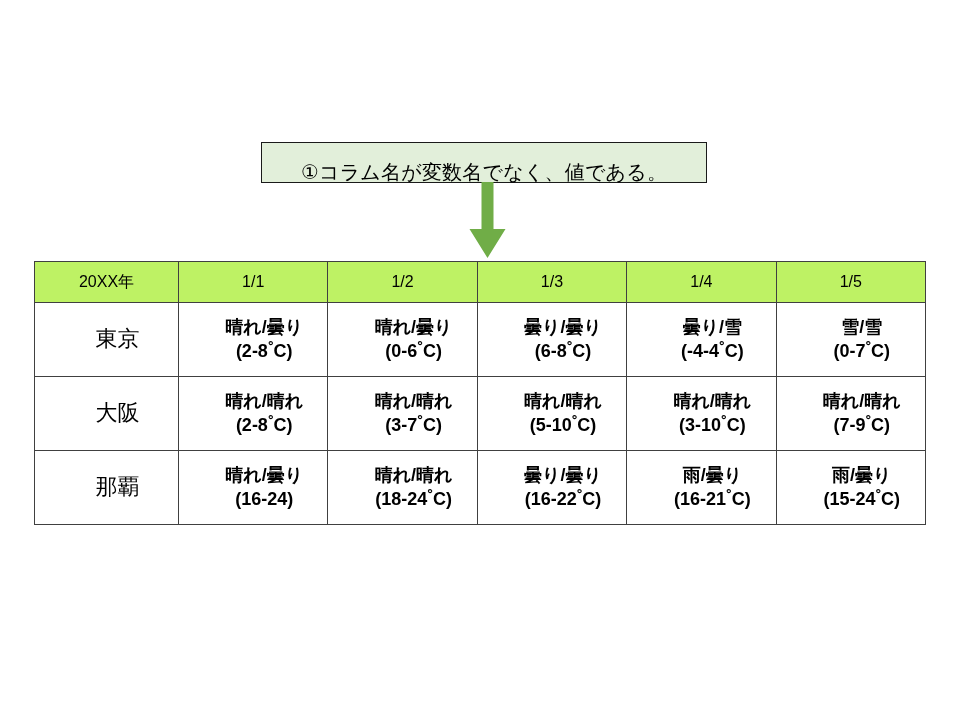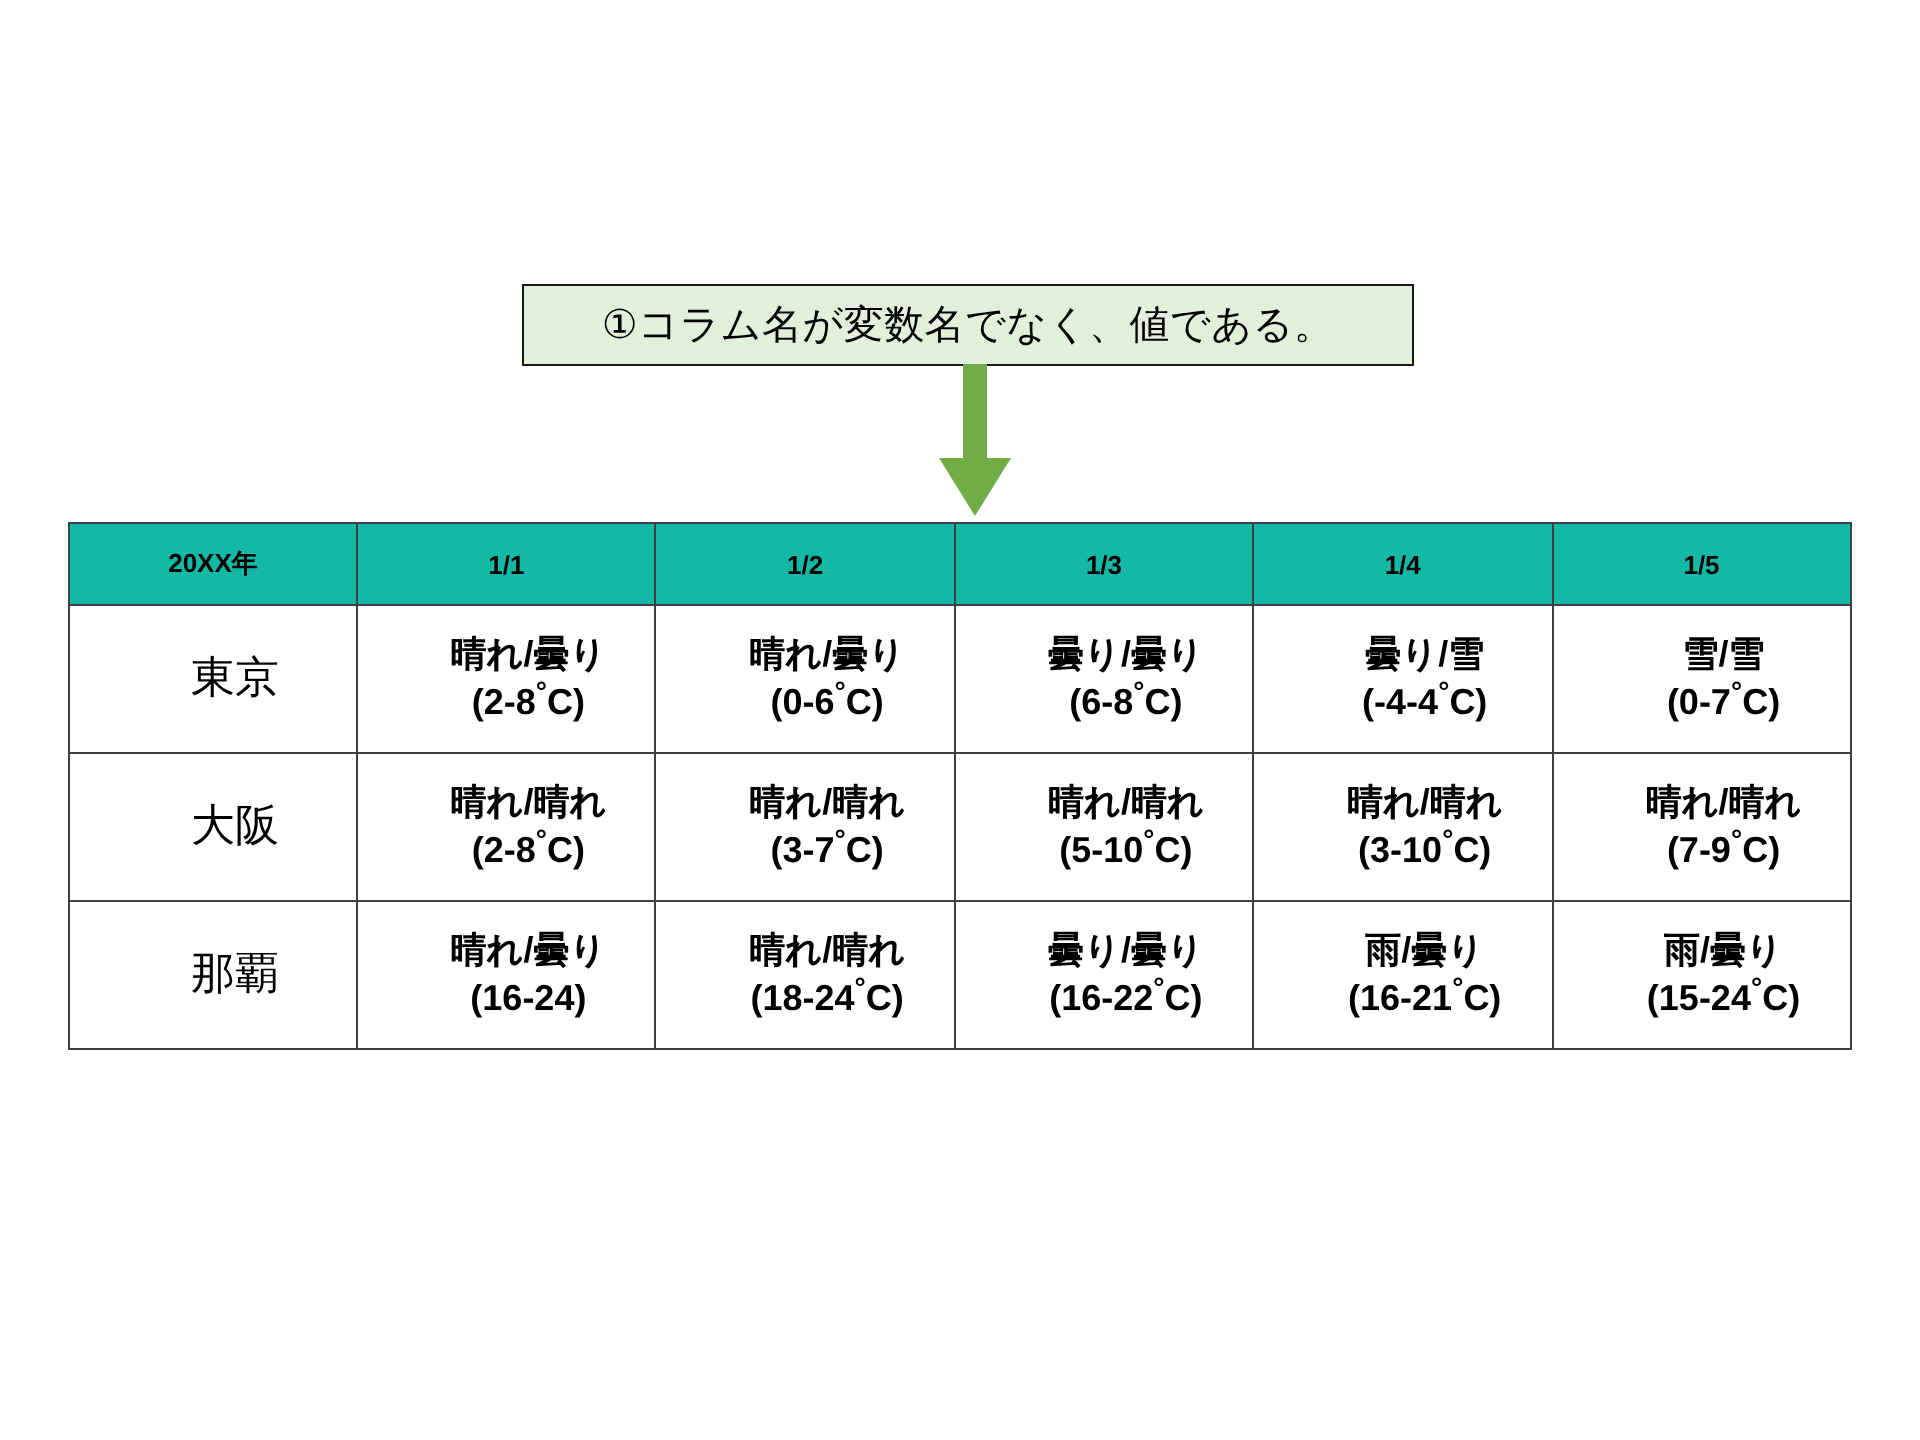--- a/index.html
+++ b/index.html
@@ -23,21 +23,21 @@
   .callout {
     position: absolute;
     left: 261px;
     top: 142px;
     width: 446px;
     height: 41px;
     box-sizing: border-box;
     background: #E2EFDA;
     border: 1.5px solid #1A1A1A;
     display: flex;
-    align-items: center;
+    align-items: flex-end;
     justify-content: center;
   }
   .callout-text {
     font-size: 20px;
     color: #000000;
     line-height: 1;
     white-space: nowrap;
     letter-spacing: 0.2px;
   }
 
@@ -64,24 +64,24 @@
   }
   table.weather th,
   table.weather td {
     border: 1.2px solid #404040;
     text-align: center;
     vertical-align: middle;
     color: #000000;
     padding: 0;
   }
   table.weather thead th {
-    background: #14b8a6;
+    background: #bef264;
     height: 40px;
-    font-weight: bold;
-    font-size: 13px;
+    font-weight: normal;
+    font-size: 16px;
   }
   table.weather tbody td {
     background: #FFFFFF;
     height: 73px;
     font-size: 18px;
     line-height: 1.28;
     padding-left: 22px;
   }
   table.weather tbody td.region {
     font-size: 22px;

